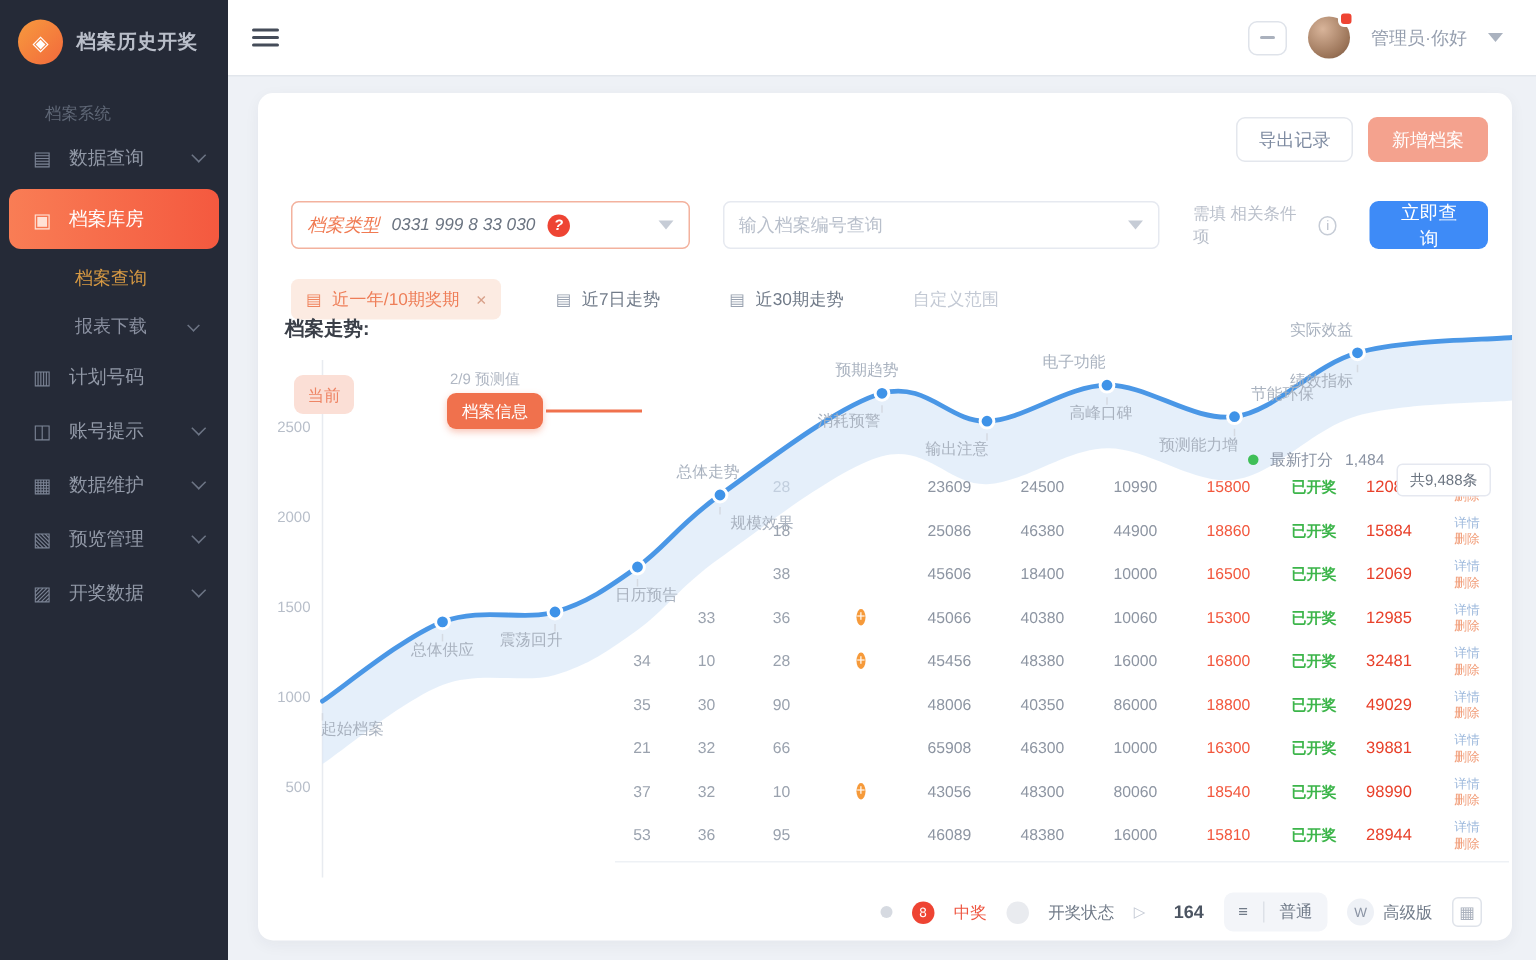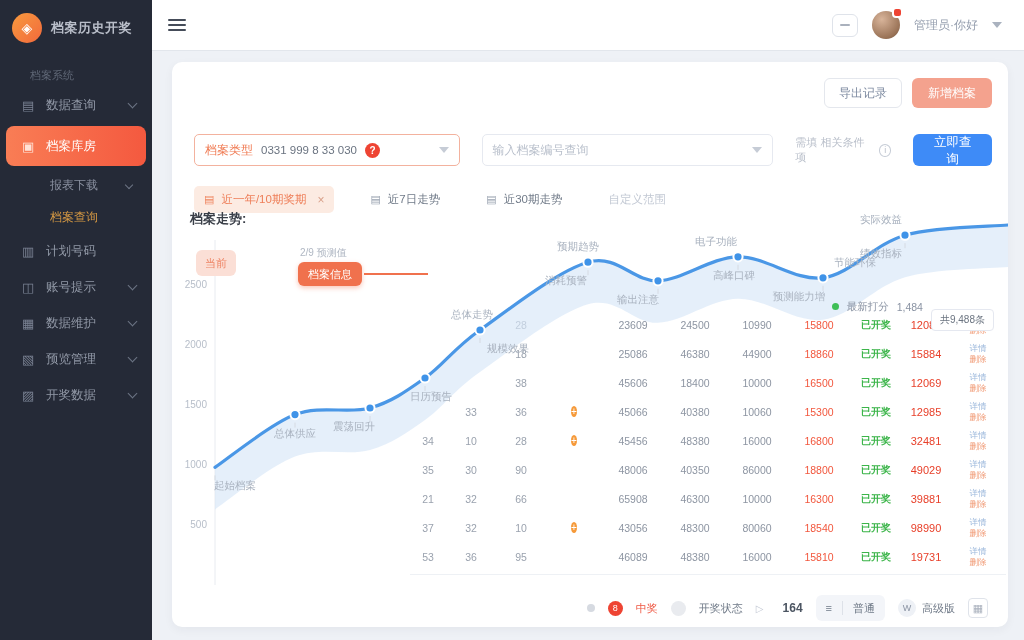--- a/index.html
+++ b/index.html
@@ -55,21 +55,21 @@
   .title-row { display:flex; align-items:center; padding:16px 16px 0 22px; }
   .page-title { font-size:19px; font-weight:bold; color:#2b2f36; letter-spacing:1px; }
   .title-btns { margin-left:auto; display:flex; gap:10px; }
   .btn-ghost { height:30px; padding:0 14px; border:1px solid #e4e7ed; border-radius:6px;
     background:#fff; color:#7d8aa0; font-size:12px; cursor:pointer; }
   .btn-salmon { height:30px; padding:0 16px; border:none; border-radius:6px;
     background:#f4a28e; color:#fff; font-size:12px; cursor:pointer; }
 
   .filter-row { display:flex; align-items:center; gap:22px; padding:26px 16px 0 22px; }
   .dd { height:32px; border-radius:5px; display:flex; align-items:center; padding:0 10px; gap:8px; cursor:pointer; }
-  .dd1 { width:273px; border:1.4px solid #f3b29e; }
+  .dd1 { width:273px; border:1.4px solid #f3b29e;font-style:italic; }
   .dd1 .lab { color:#f07a52; font-size:12px; }
   .dd1 .val { color:#6a7380; font-size:11.5px; white-space:nowrap; }
   .qmark { min-width:15px; height:15px; border-radius:50%; background:#ee4433; color:#fff;
     font-size:10px; font-weight:bold; display:flex; align-items:center; justify-content:center; }
   .dd2 { width:300px; border:1.4px solid #e6e9f0; }
   .dd2 .ph { color:#b8bfcb; font-size:12px; }
   .dd .tri { margin-left:auto; width:0; height:0; border-left:5px solid transparent;
     border-right:5px solid transparent; border-top:6px solid #c6ccd6; }
   .hint-wrap { display:flex; align-items:center; gap:6px; color:#b9bfca; font-size:11px; }
   .info-i { width:13px; height:13px; border:1.2px solid #c6ccd6; border-radius:50%;
@@ -149,26 +149,26 @@
   <nav id="sidebar-menu">
       <div class="side-item">
         <span class="glyph">▤</span>
         <span>数据查询</span>
         <span class="chev"></span>
       </div>
       <div class="side-item active">
         <span class="glyph">▣</span>
         <span>档案库房</span>
       </div>
+      <div class="side-sub hot">
+        <span>档案查询</span>
+      </div>
       <div class="side-sub">
         <span>报表下载</span>
         <span class="chev"></span>
-      </div>
-      <div class="side-sub hot">
-        <span>档案查询</span>
       </div>
       <div class="side-item">
         <span class="glyph">▥</span>
         <span>计划号码</span>
       </div>
       <div class="side-item">
         <span class="glyph">◫</span>
         <span>账号提示</span>
         <span class="chev"></span>
       </div>
@@ -401,21 +401,21 @@
       <div class="trow">
         <div class="dim">53</div>
         <div class="dim">36</div>
         <div class="dim">95</div>
         <div><span class="cicon"></span></div>
         <div class="">46089</div>
         <div class="">48380</div>
         <div class="">16000</div>
         <div class="cred">15810</div>
         <div class="cgreen">已开奖</div>
-        <div class="cbold">19731</div>
+        <div class="cbold">28944</div>
         <div class="clinks">
           <div class="l1">详情</div>
           <div class="l2">删除</div>
         </div>
       </div>
     </div>
   <div class="tbl-divider"></div>
 
   <svg class="chart" id="chart-svg" width="836" height="565" viewBox="0 0 836 565">
       <line x1="43" y1="178" x2="43" y2="523" stroke="#e8ebf0" stroke-width="1"></line>

